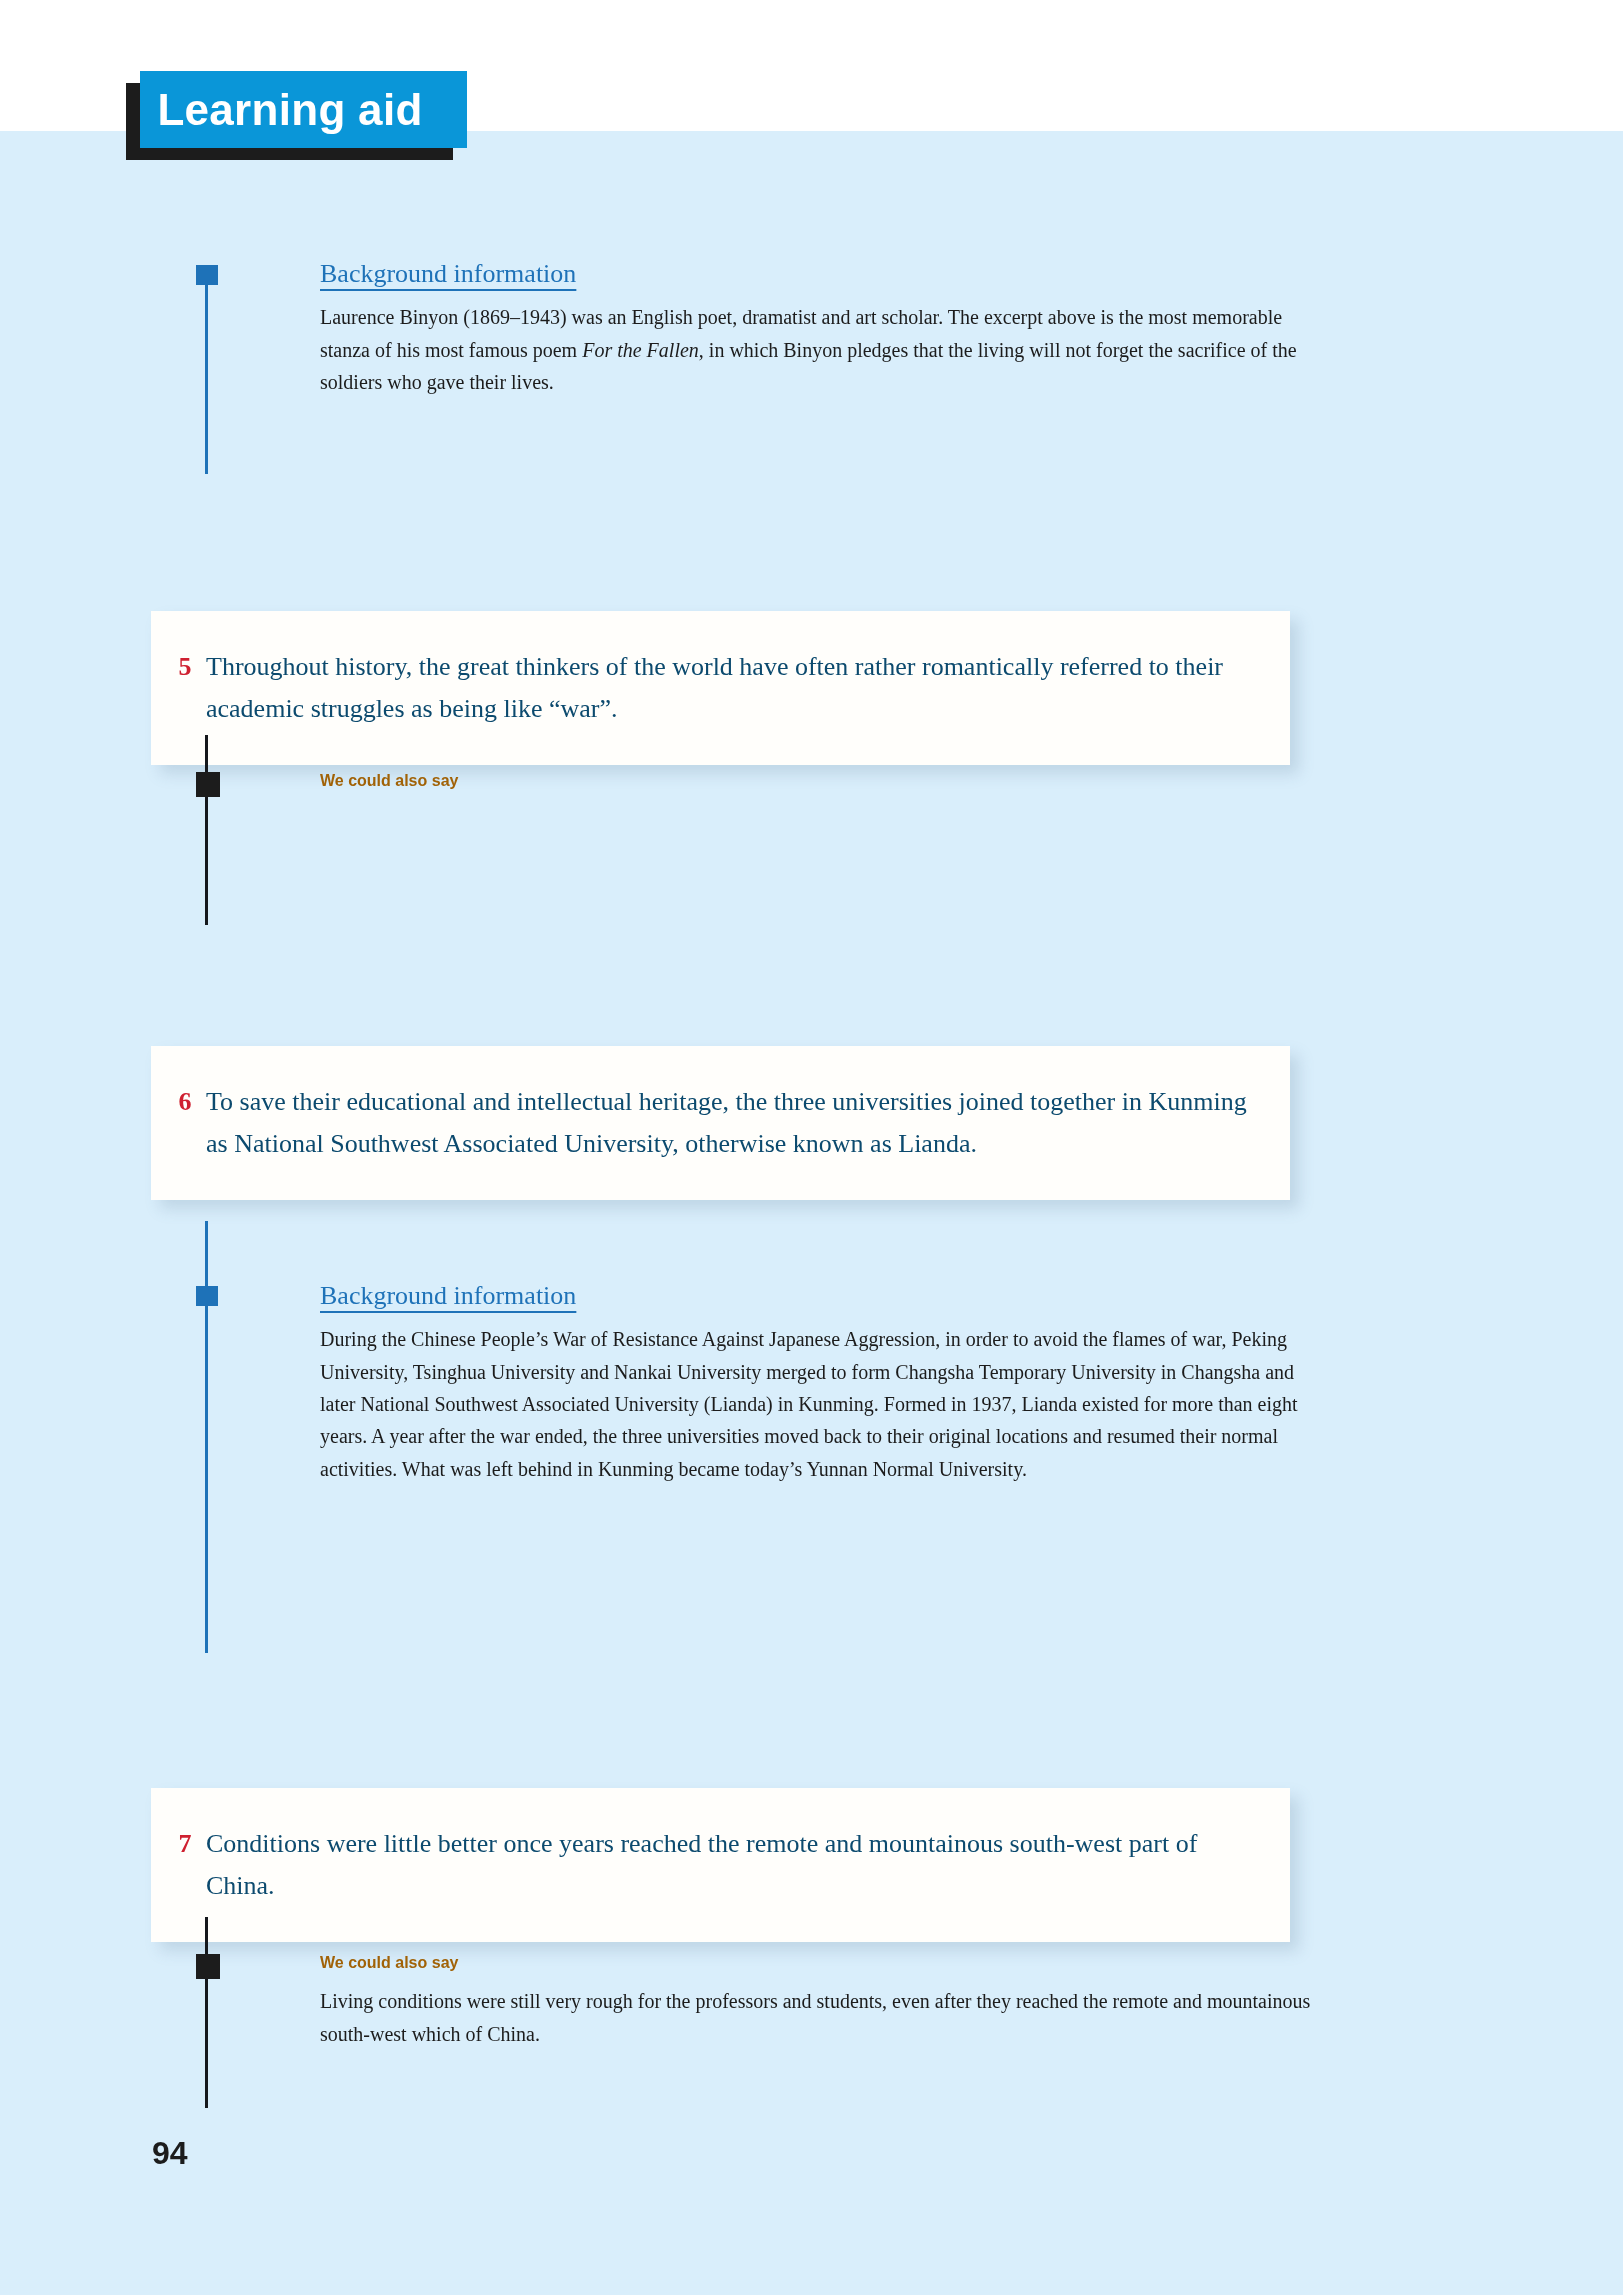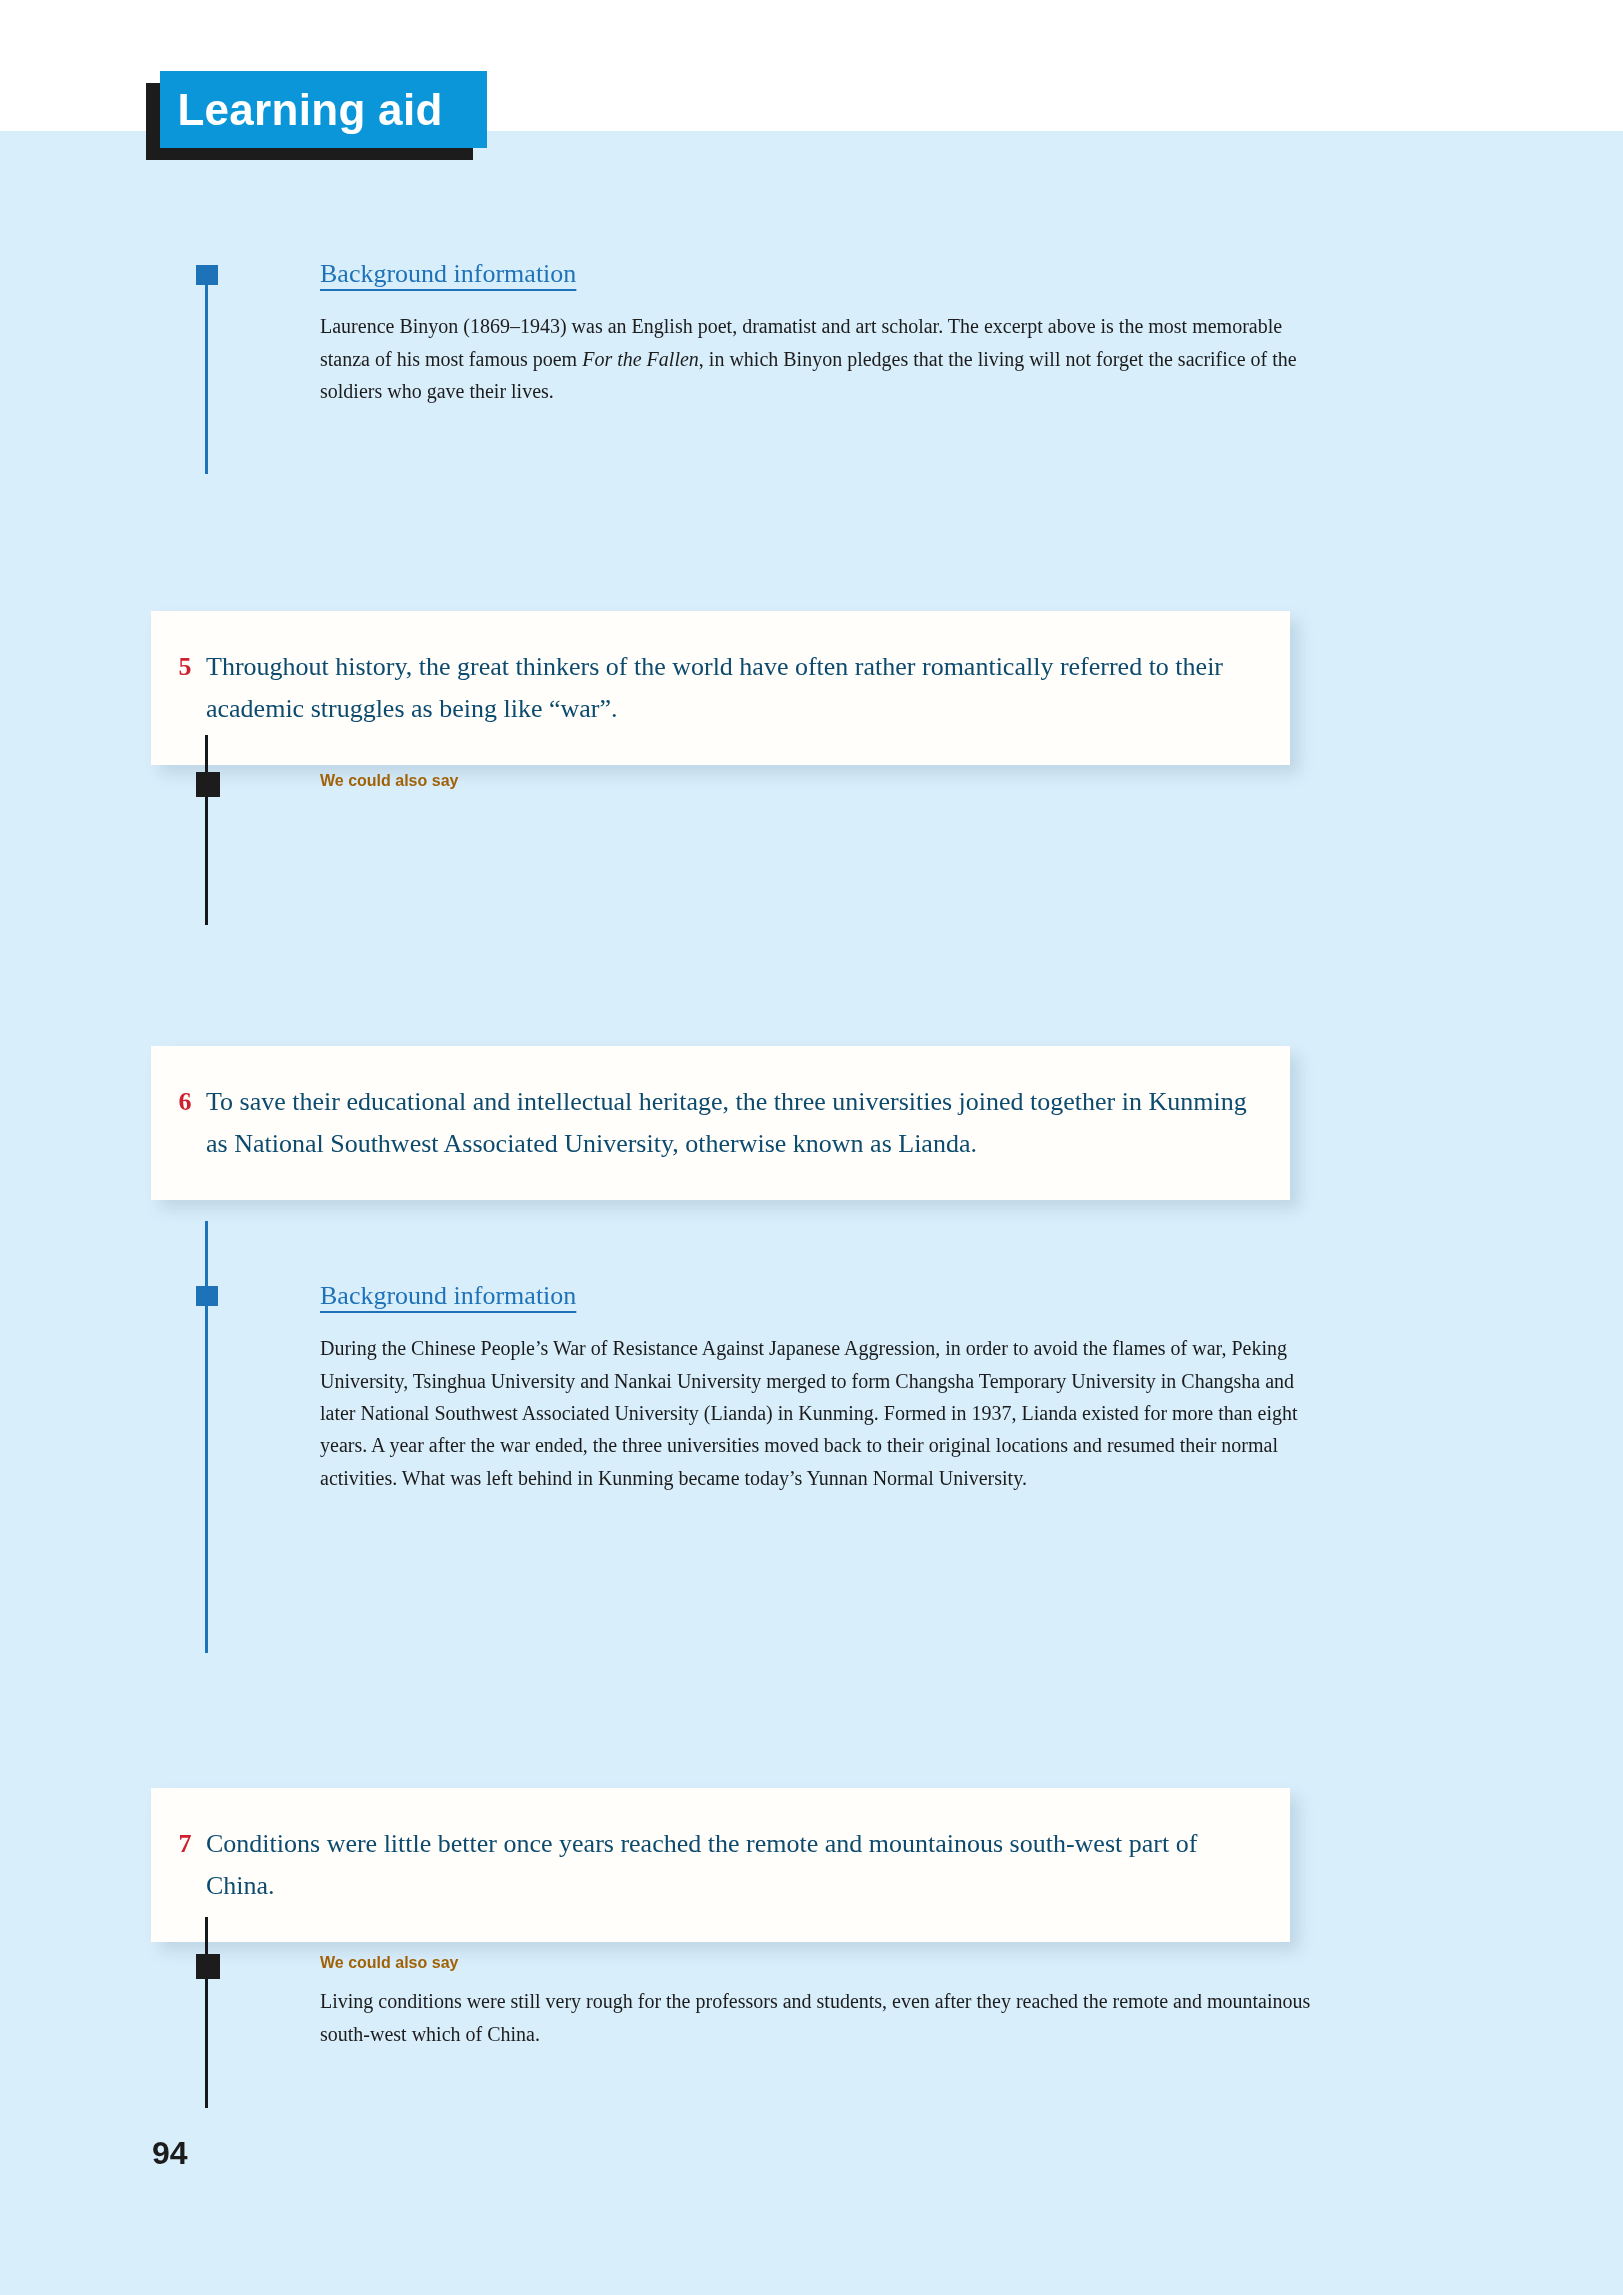--- a/index.html
+++ b/index.html
@@ -21,21 +21,21 @@
     position: absolute;
     left: 0; top: 0;
     width: 1623px;
     height: 131px;
     background: #ffffff;
   }
 
   
   .header-badge-wrap {
     position: absolute;
-    left: 146px;
+    left: 126px;
     top: 71px;
     width: 340px;
     height: 88px;
   }
   .header-badge-shadow {
     position: absolute;
     left: 0; top: 11.8px;
     width: 327px;
     height: 77px;
     background: #1c1c1c;
@@ -124,21 +124,21 @@
     top: 0;
     width: 995px;
   }
   .annot-title {
     font-size: 26px;
     line-height: 1.2;
     color: #1e72b8;
     text-decoration: underline;
     text-underline-offset: 6.5px;
     display: inline-block;
-    margin-bottom: 21px;
+    margin-bottom: 12px;
   }
   .annot.dark .annot-title {
     font-family: "Liberation Sans", sans-serif;
     font-weight: bold;
     font-size: 16px;
     color: #a16207;
     text-decoration: none;
     margin-bottom: 13px;
   }
   .annot-para {

